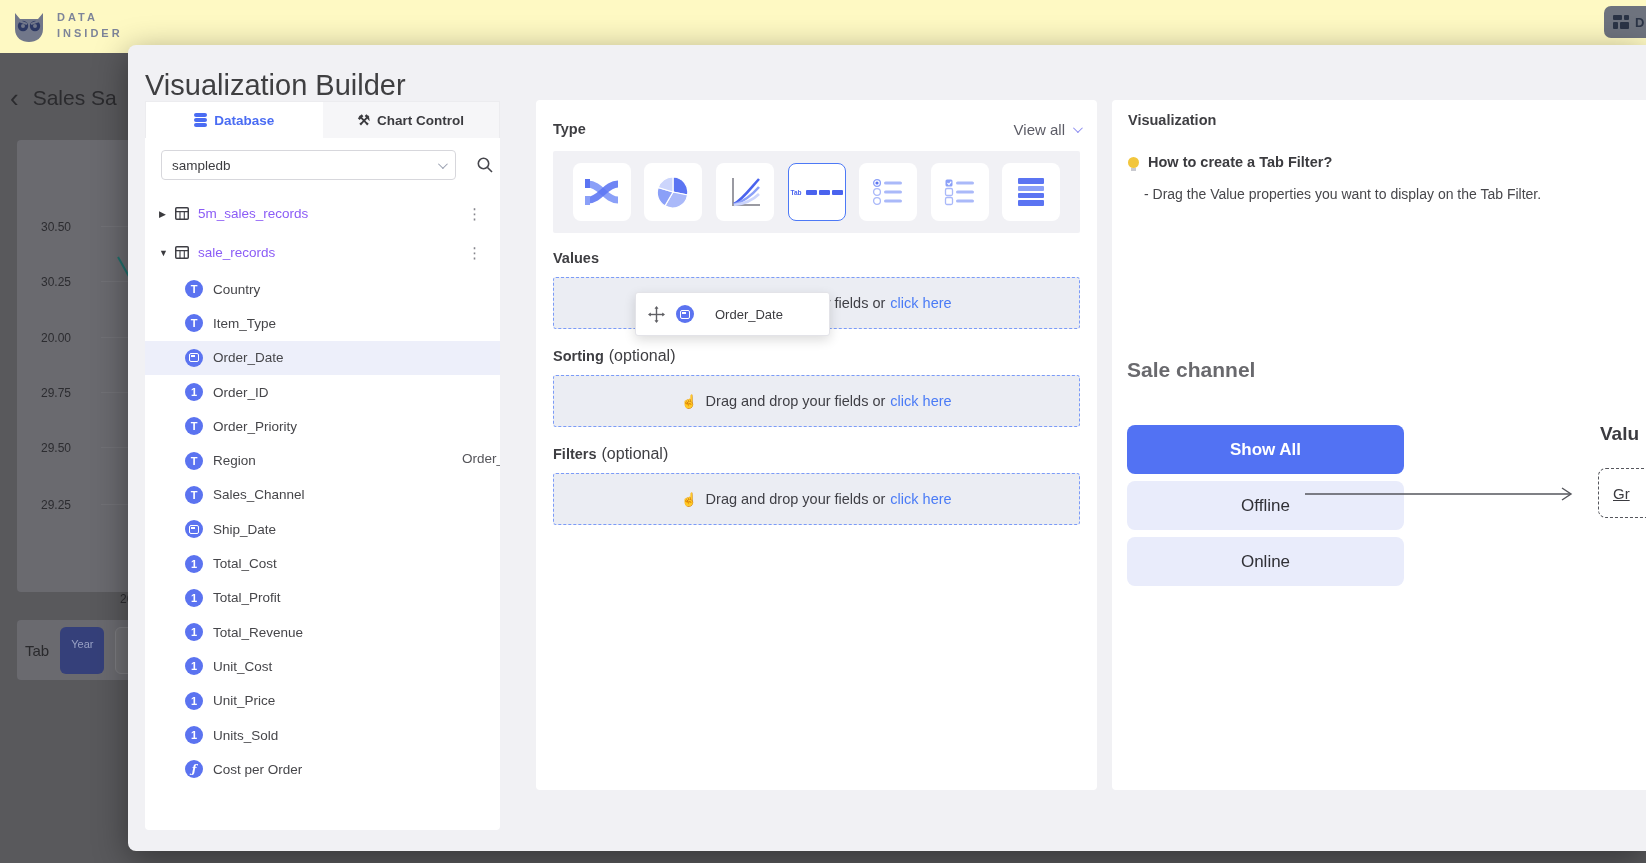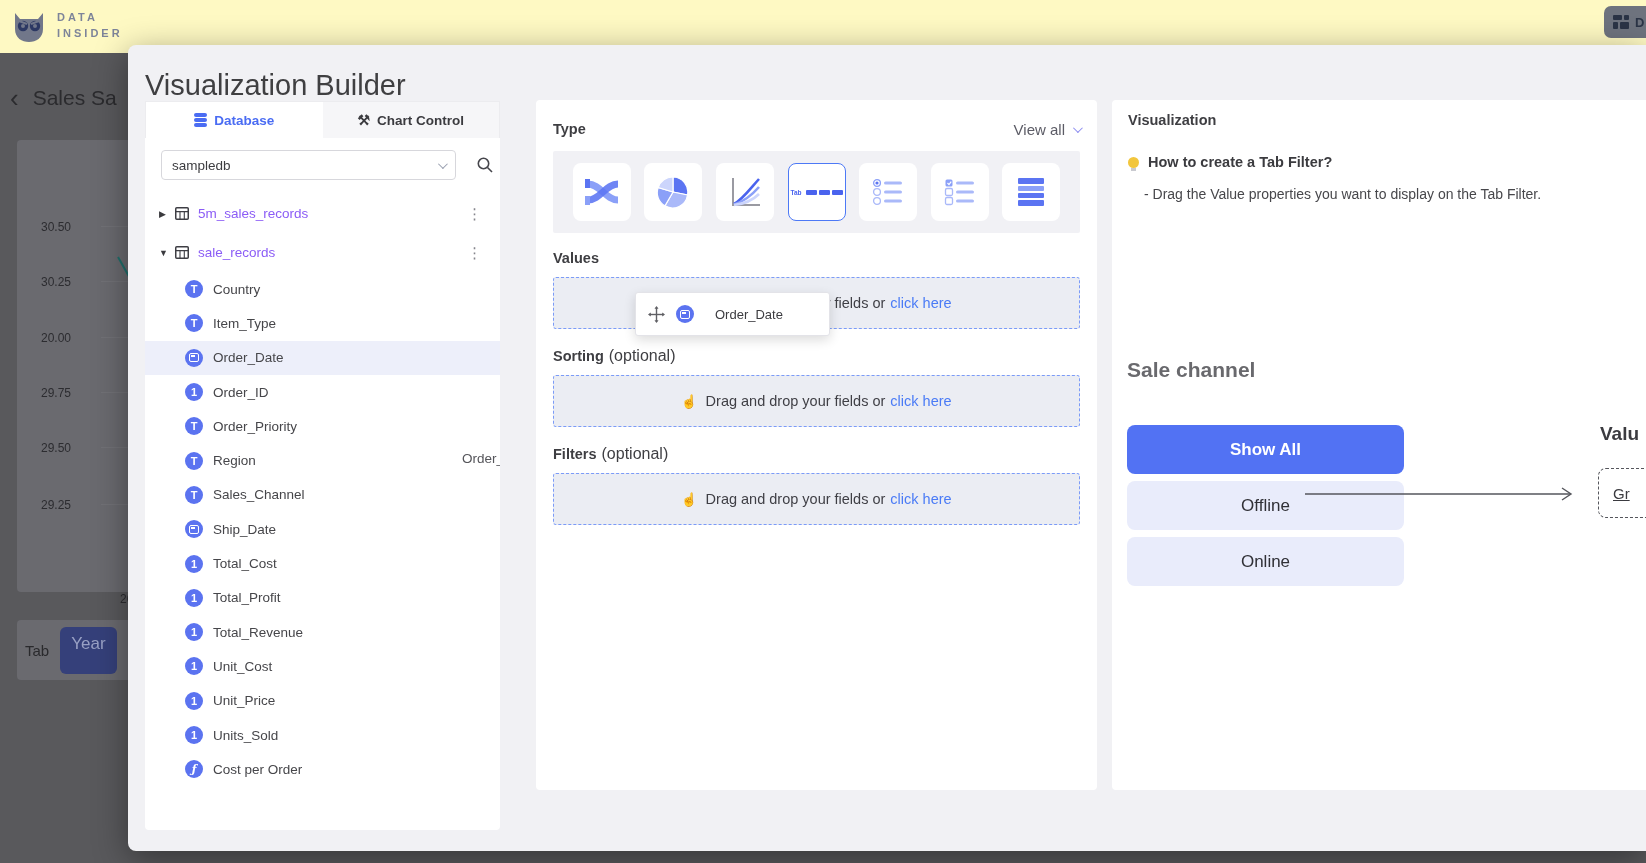--- a/index.html
+++ b/index.html
@@ -20,21 +20,21 @@
   .bg-back { font-size:26px; line-height:20px; color:#2b2b2e; }
   .bg-title { font-size:21px; font-weight:400; white-space:nowrap; }
   .bg-chart-card { position:absolute; left:17px; top:87px; width:120px; height:452px; background:#6a6a6f; border-radius:4px; }
   .ytick { position:absolute; right:66px; width:60px; text-align:right; font-size:12px; color:#2c2c30; }
   .gridline { position:absolute; left:84px; width:52px; height:1px; background:#77777c; opacity:.55; }
   .bg-xtick { position:absolute; left:103px; top:452px; font-size:12px; color:#2c2c30; }
   .bg-line-svg { position:absolute; left:0; top:0; }
   .bg-tabs-card { position:absolute; left:17px; top:567px; width:120px; height:60px; background:#6a6a6f; border-radius:4px;
       display:flex; align-items:center; }
   .bg-tab-label { font-size:15px; color:#2a2a2d; margin-left:8px; }
-  .bg-tab-btn { height:47px; border-radius:6px; margin-left:11px; padding:0 11px; line-height:34px; font-size:17px; }
+  .bg-tab-btn { height:47px; border-radius:6px; margin-left:11px; padding:0 11px; line-height:34px; font-size:11px; }
   .bg-tab-btn.on { background:#35407a; color:#98a0c4; }
   .bg-tab-btn.off { background:#6f6f73; border:1px solid #7c7c80; color:#2a2a2d; }
 
   
   .modal { position:absolute; left:128px; top:45px; width:1518px; height:806px; background:#f1f1f4;
       border-radius:8px 0 0 8px; box-shadow:0 8px 34px rgba(0,0,0,.4); z-index:10; }
   .modal-title { position:absolute; left:17px; top:24px; font-size:29px; color:#3f3f41; }
 
   
   .lp-tabs { position:absolute; left:17px; top:56px; width:355px; height:37px; display:flex; border:1px solid #ececef; border-bottom:none; }

